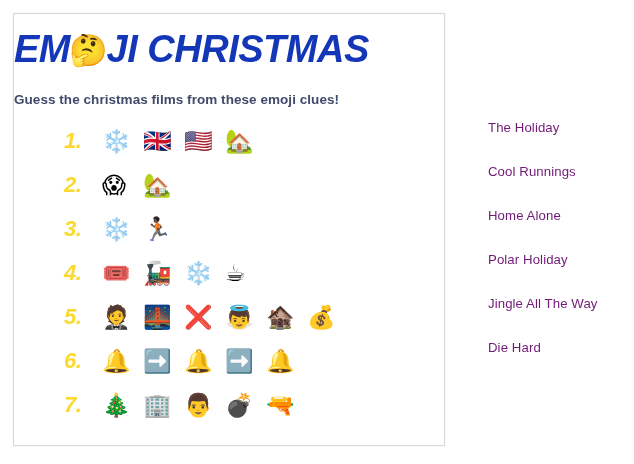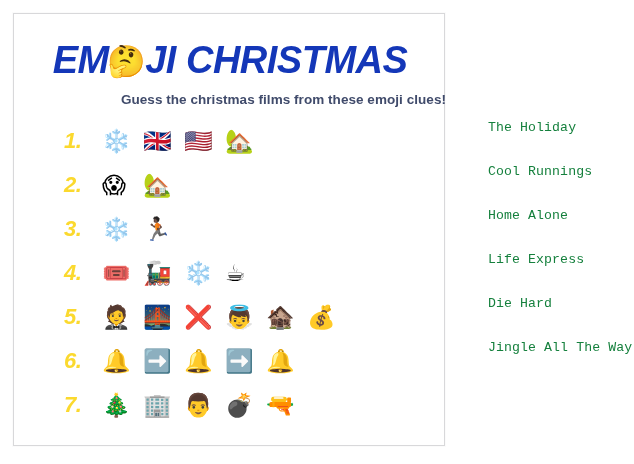--- a/index.html
+++ b/index.html
@@ -25,23 +25,22 @@
     background: #ffffff;
     border: 1px solid #d8d8da;
     box-sizing: border-box;
     box-shadow: 0 0 0 1px rgba(0,0,0,0.015);
   }
 
   
   #title-wrap {
     position: absolute;
     left: 0;
-    top: 27px;
-    width: 432px;
-    text-align: center;
+    top: 16px;
+    width: 432px;
     white-space: nowrap;
   }
   .title-text {
     font-family: "Liberation Sans", sans-serif;
     font-size: 38px;
     font-weight: bold;
     font-style: italic;
     letter-spacing: -0.5px;
     color: #1437B8;
     line-height: 1;
@@ -57,21 +56,21 @@
     position: relative;
     top: 1px;
   }
 
   
   #subtitle {
     position: absolute;
     left: 0;
     top: 78px;
     width: 432px;
-    text-align: right;
+    text-align: left;
     font-size: 13.5px;
     font-weight: bold;
     color: #404B6B;
     letter-spacing: 0.05px;
     white-space: nowrap;
   }
 
   
   #rows {
     position: absolute;
@@ -115,24 +114,23 @@
     position: absolute;
     left: 488px;
     top: 105px;
     width: 146px;
   }
   .answer-item {
     height: 44px;
     display: flex;
     align-items: center;
     font-size: 13.2px;
-    color: #15803d;
+    color: #701a75;
     letter-spacing: 0.1px;
     white-space: nowrap;
-    font-family: Liberation Mono, monospace;
   }
 </style>
 </head>
 <body>
 
 <div id="quiz-card">
 
   <div id="title-wrap">
     <span class="title-text">EM</span><span class="title-emoji">🤔</span><span class="title-text">JI CHRISTMAS</span>
   </div>
@@ -204,16 +202,16 @@
         </div>
       </div>
     </div>
 
 </div>
 
 <div id="answers">
     <div class="answer-item">The Holiday</div>
     <div class="answer-item">Cool Runnings</div>
     <div class="answer-item">Home Alone</div>
-    <div class="answer-item">Life Express</div>
+    <div class="answer-item">Polar Holiday</div>
+    <div class="answer-item">Jingle All The Way</div>
     <div class="answer-item">Die Hard</div>
-    <div class="answer-item">Jingle All The Way</div>
   </div>
 
 </body></html>

